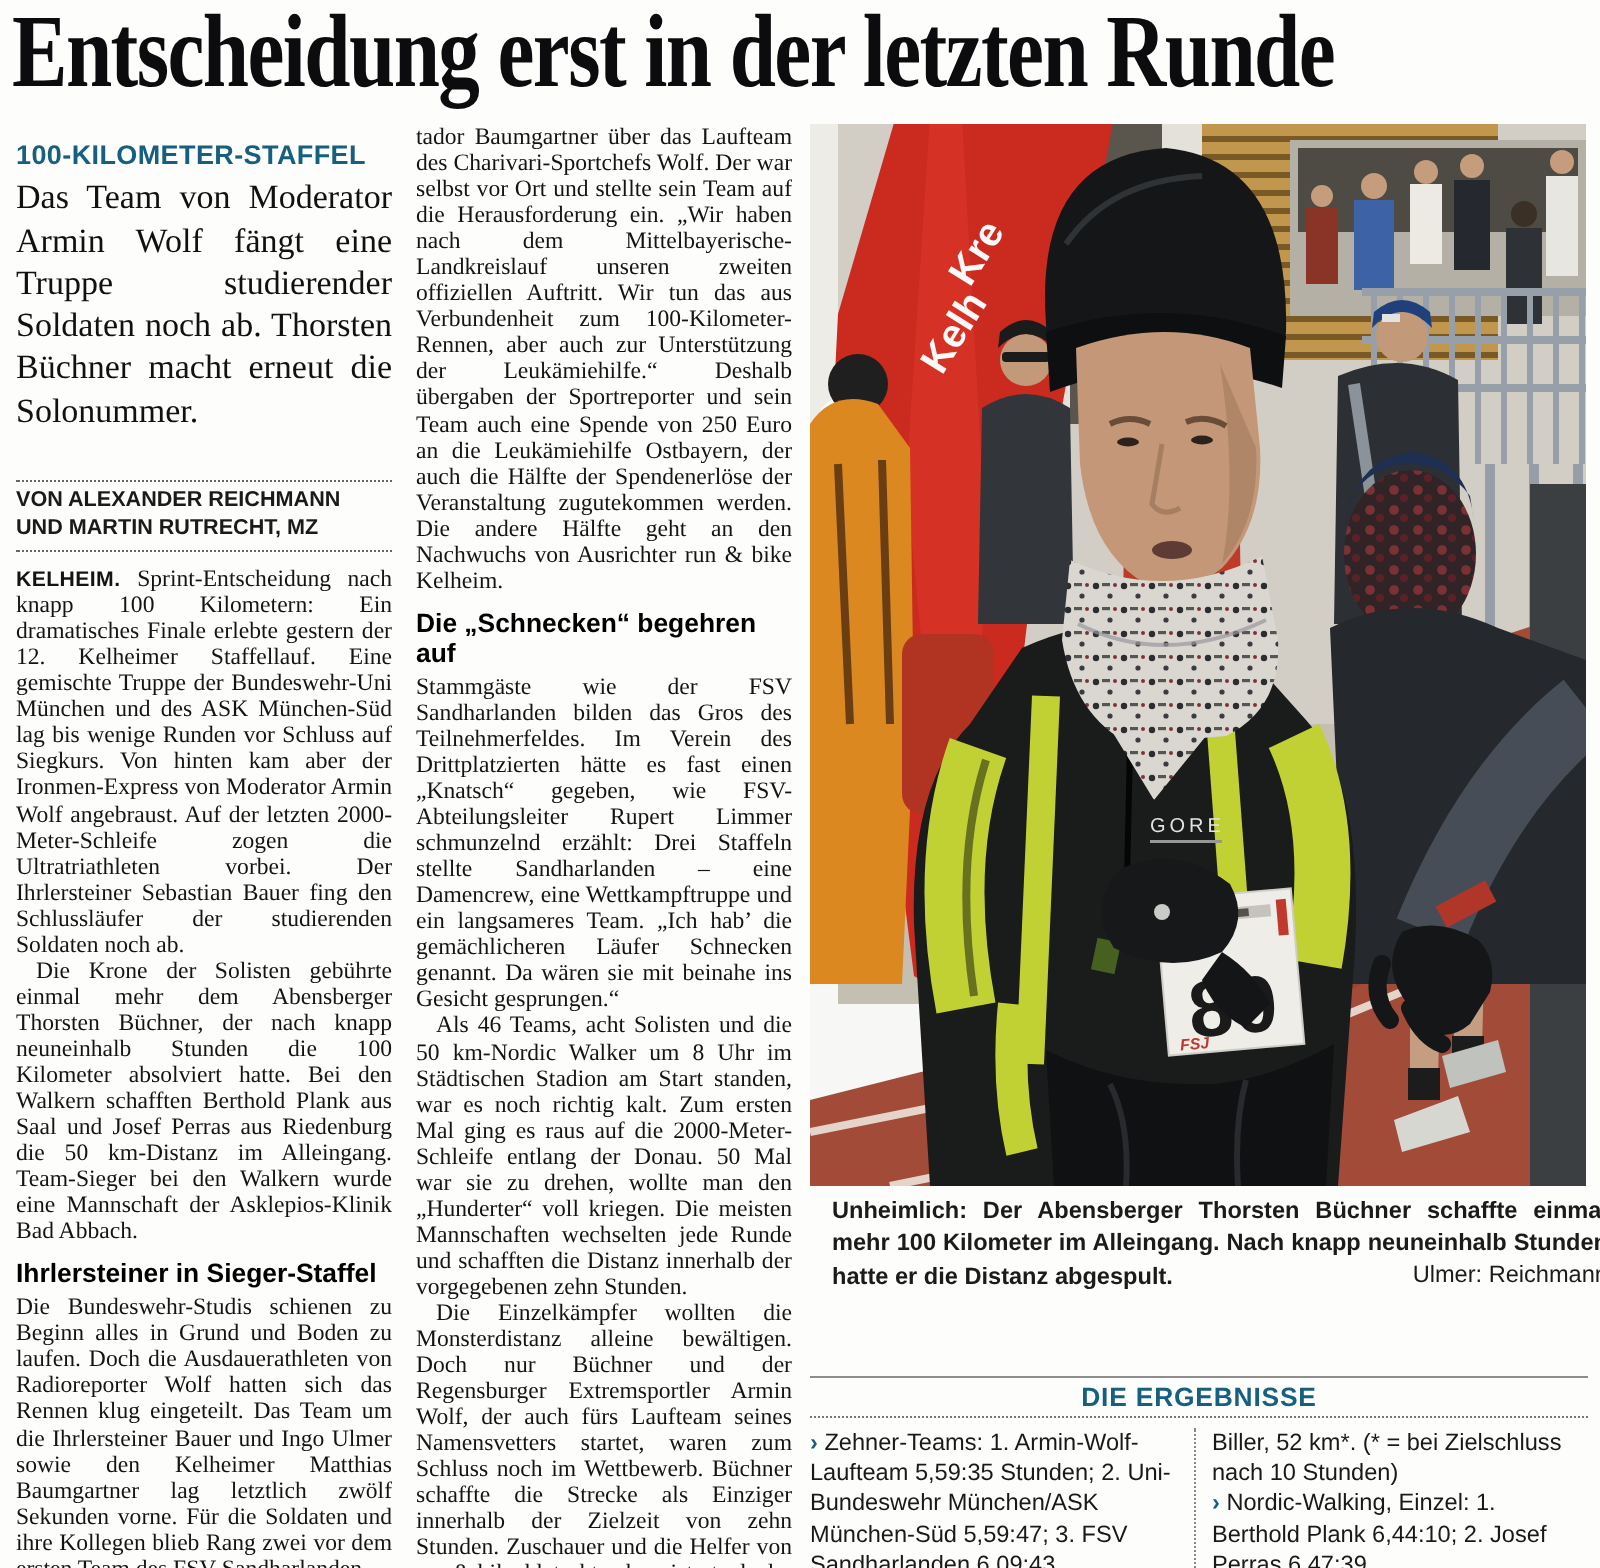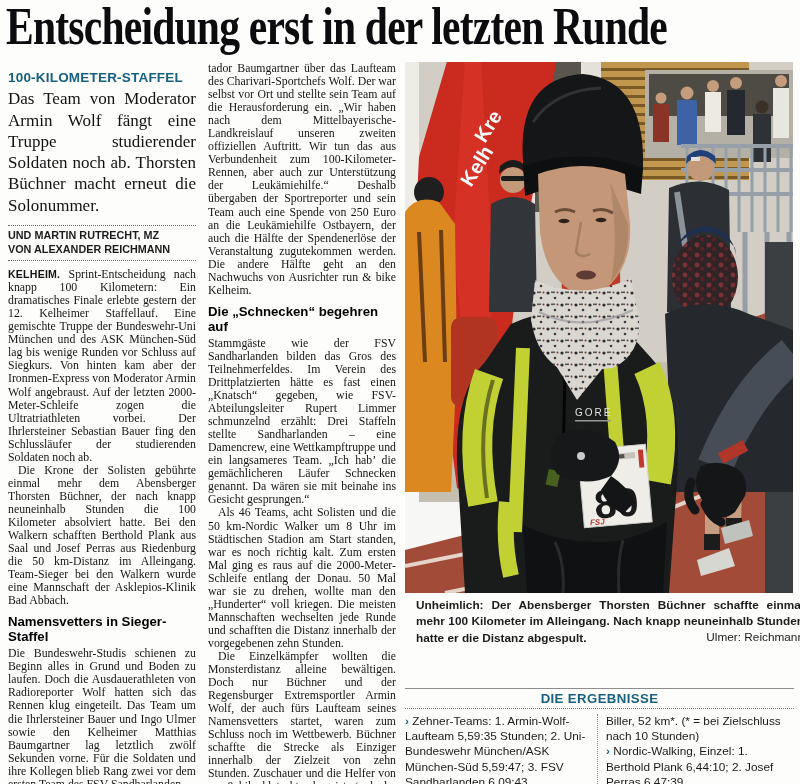--- a/index.html
+++ b/index.html
@@ -4,21 +4,21 @@
 <style>
   html,body{margin:0;padding:0;background:#fff;}
   .page{position:relative;width:800px;height:784px;background:#fdfdfc;overflow:hidden;
         font-family:"Liberation Serif",serif;color:#141414;}
   .headline{position:absolute;left:6px;top:-2px;margin:0;white-space:nowrap;color:#0c0c0e;
         font:bold 52px/58px "Liberation Serif",serif;letter-spacing:-1px;
         transform:scaleX(.8);transform-origin:0 0;}
   .col{position:absolute;top:62px;height:722px;overflow:hidden;text-align:justify;}
   .col1{left:8px;width:188px;}
   .col2{left:208px;width:188px;}
-  .lead{margin:4px 0 9px;font:400 17px/21.3px "Liberation Serif",serif;color:#111;}
+  .lead{margin:4px 0 24px;font:400 17px/21.3px "Liberation Serif",serif;color:#111;}
   .kicker{font:bold 13.5px/21.3px "Liberation Sans",sans-serif;color:var(--accent,#175f7f);letter-spacing:.2px;}
   .byline{border-top:1.5px dotted #666;border-bottom:1.5px dotted #666;padding:3px 0 4px;margin:0 0 7px;
         font:bold 10.8px/13.5px "Liberation Sans",sans-serif;color:#1a1a1a;text-align:left;}
   .body-p{margin:0;font:400 11.8px/13.05px "Liberation Serif",serif;}
   .body-p.ind{text-indent:10px;}
   .dateline{font:bold 10.6px "Liberation Sans",sans-serif;letter-spacing:.2px;}
   .subhead{margin:7px 0 3px;font:bold 13.2px/15px "Liberation Sans",sans-serif;color:#000000;text-align:left;}
   .photo-wrap{position:absolute;left:405px;top:62px;width:388px;height:531px;}
   .caption{position:absolute;left:416px;top:597px;width:388px;text-align:justify;color:#1b1b1b;
         font:bold 11.8px/16.3px "Liberation Sans",sans-serif;}
@@ -39,27 +39,27 @@
 </head>
 <body>
 
 <div class="page">
 
   <h1 class="headline">Entscheidung erst in der letzten Runde</h1>
 
   <div class="col col1">
     <p class="lead"><span class="kicker">100-KILOMETER-STAFFEL</span> <span>Das Team von Moderator Armin Wolf fängt eine Truppe studierender Soldaten noch ab. Thorsten Büchner macht erneut die Solonummer.</span></p>
     <div class="byline">
+      <div>VON ALEXANDER REICHMANN</div>
       <div>UND MARTIN RUTRECHT, MZ</div>
-      <div>VON ALEXANDER REICHMANN</div>
     </div>
     <div>
         <p class="body-p"><span class="dateline">KELHEIM. </span>Sprint-Entscheidung nach knapp 100 Kilometern: Ein dramatisches Finale erlebte gestern der 12. Kelheimer Staffellauf. Eine gemischte Truppe der Bundeswehr-Uni München und des ASK München-Süd lag bis wenige Runden vor Schluss auf Siegkurs. Von hinten kam aber der Ironmen-Express von Moderator Armin Wolf angebraust. Auf der letzten 2000-Meter-Schleife zogen die Ultratriathleten vorbei. Der Ihrlersteiner Sebastian Bauer fing den Schlussläufer der studierenden Soldaten noch ab.</p>
         <p class="body-p ind">Die Krone der Solisten gebührte einmal mehr dem Abensberger Thorsten Büchner, der nach knapp neuneinhalb Stunden die 100 Kilometer absolviert hatte. Bei den Walkern schafften Berthold Plank aus Saal und Josef Perras aus Riedenburg die 50 km-Distanz im Alleingang. Team-Sieger bei den Walkern wurde eine Mannschaft der Asklepios-Klinik Bad Abbach.</p>
-        <div class="subhead">Namensvetters in Sieger-Staffel</div>
+        <div class="subhead">Ihrlersteiner in Sieger-Staffel</div>
         <p class="body-p">Die Bundeswehr-Studis schienen zu Beginn alles in Grund und Boden zu laufen. Doch die Ausdauerathleten von Radioreporter Wolf hatten sich das Rennen klug eingeteilt. Das Team um die Ihrlersteiner Bauer und Ingo Ulmer sowie den Kelheimer Matthias Baumgartner lag letztlich zwölf Sekunden vorne. Für die Soldaten und ihre Kollegen blieb Rang zwei vor dem ersten Team des FSV Sandharlanden.</p>
       </div>
   </div>
 
   <div class="col col2">
     <div>
         <p class="body-p">tador Baumgartner über das Laufteam des Charivari-Sportchefs Wolf. Der war selbst vor Ort und stellte sein Team auf die Herausforderung ein. „Wir haben nach dem Mittelbayerische-Landkreislauf unseren zweiten offiziellen Auftritt. Wir tun das aus Verbundenheit zum 100-Kilometer-Rennen, aber auch zur Unterstützung der Leukämiehilfe.“ Deshalb übergaben der Sportreporter und sein Team auch eine Spende von 250 Euro an die Leukämiehilfe Ostbayern, der auch die Hälfte der Spendenerlöse der Veranstaltung zugutekommen werden. Die andere Hälfte geht an den Nachwuchs von Ausrichter run &amp; bike Kelheim.</p>
         <div class="subhead">Die „Schnecken“ begehren auf</div>
         <p class="body-p">Stammgäste wie der FSV Sandharlanden bilden das Gros des Teilnehmerfeldes. Im Verein des Drittplatzierten hätte es fast einen „Knatsch“ gegeben, wie FSV-Abteilungsleiter Rupert Limmer schmunzelnd erzählt: Drei Staffeln stellte Sandharlanden – eine Damencrew, eine Wettkampftruppe und ein langsameres Team. „Ich hab’ die gemächlicheren Läufer Schnecken genannt. Da wären sie mit beinahe ins Gesicht gesprungen.“</p>
         <p class="body-p ind">Als 46 Teams, acht Solisten und die 50 km-Nordic Walker um 8 Uhr im Städtischen Stadion am Start standen, war es noch richtig kalt. Zum ersten Mal ging es raus auf die 2000-Meter-Schleife entlang der Donau. 50 Mal war sie zu drehen, wollte man den „Hunderter“ voll kriegen. Die meisten Mannschaften wechselten jede Runde und schafften die Distanz innerhalb der vorgegebenen zehn Stunden.</p>

